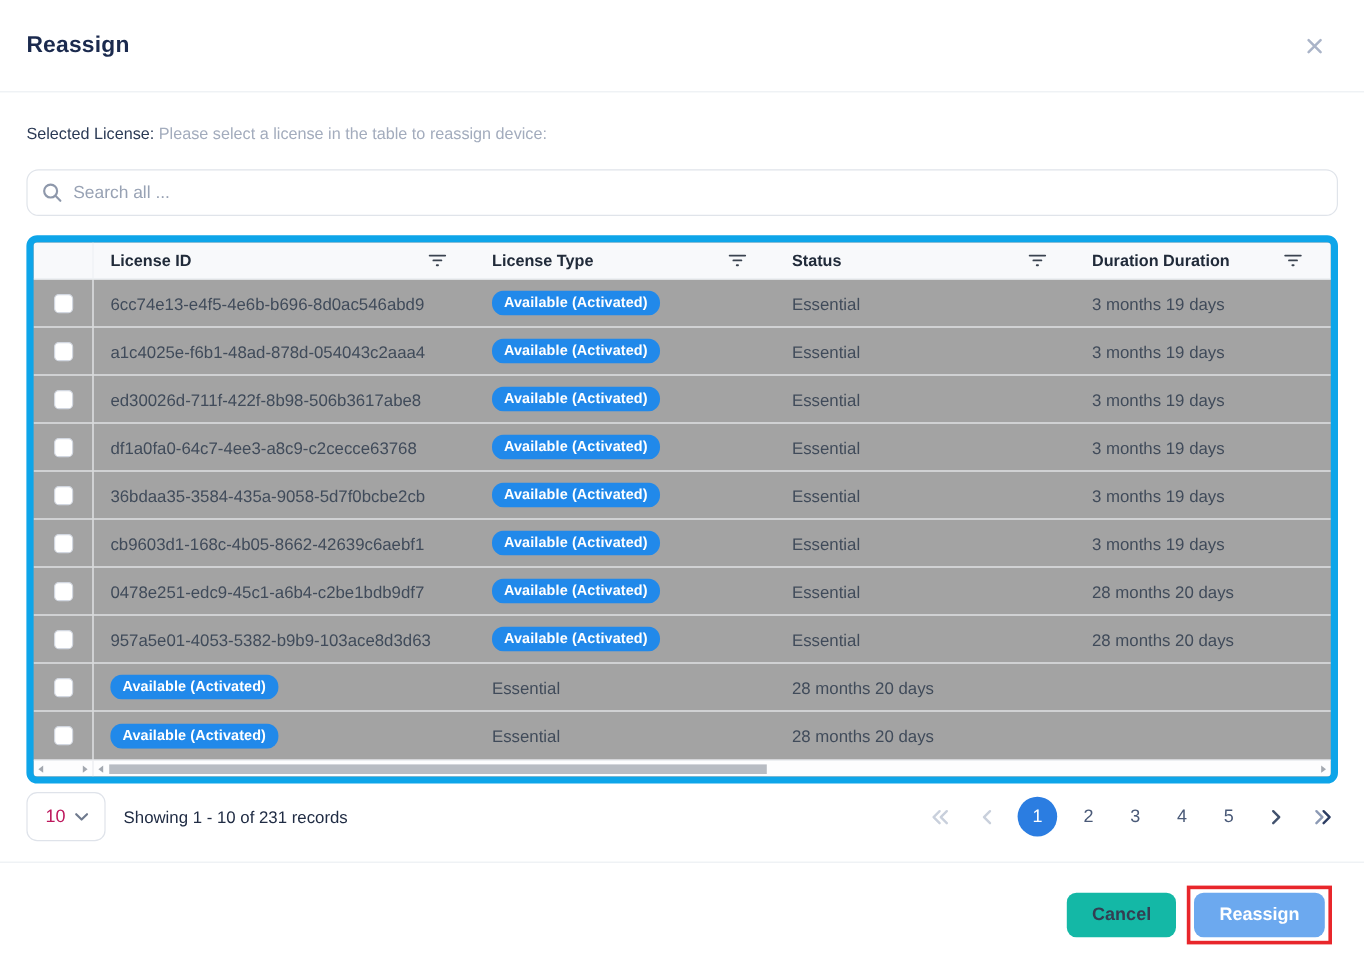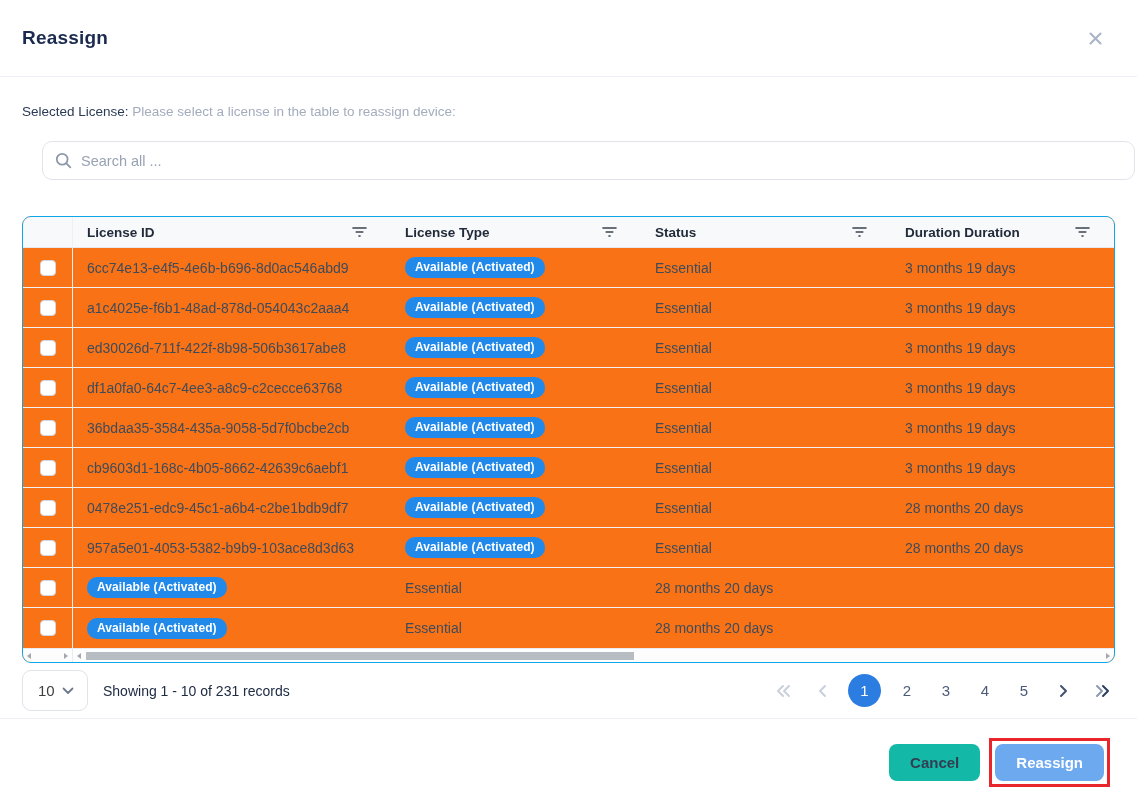--- a/index.html
+++ b/index.html
@@ -22,32 +22,31 @@
   
   .content { flex:1 1 auto; padding:0 22px; }
   .selected-line { margin-top:27px; font-size:13.5px; }
   .selected-label { color:#2b3a55; }
   .selected-hint { color:#a3acbd; margin-left:0; }
   .search-box {
     margin-top:22px; height:39px; width:100%;
     border:1px solid #e0e4ea; border-radius:10px;
     display:flex; align-items:center; padding:0 12px;
     background:#fff;
-    margin-left:20px;
   }
   .search-box input {
     border:none; outline:none; flex:1; margin-left:9px;
     font-size:14.5px; font-family:inherit; color:#3d4654;
   }
   .search-box input::placeholder { color:#98a2b4; }
   
   .table-wrap {
-    margin-top:36px;
-    border:1px solid #0ea5e9; border-radius:9px;
-    overflow:hidden; background:#f97316;
+    margin-top:16px;
+    border:6px solid #0ea5e9; border-radius:9px;
+    overflow:hidden; background:#a3a3a3;
   }
   .trow {
     display:grid;
     grid-template-columns:50px 318px 250px 250px 1fr;
     align-items:center;
   }
   .thead {
     height:31px; background:#f8f9fb;
     border-bottom:1px solid #e6e9ed;
   }
@@ -84,21 +83,21 @@
   .tri-r { width:0; height:0; border-top:3.5px solid transparent; border-bottom:3.5px solid transparent; border-left:4.5px solid #a3a8b0; }
   .hs-thumb { height:8px; width:548px; background:#b8bcc3; margin-left:5px; cursor:pointer; }
   .hs-track-rest { flex:1; }
   
   .pagination-bar { margin-top:7px; height:41px; display:flex; align-items:center; }
   .page-size {
     width:66px; height:41px; border:1px solid #dfe3ea; border-radius:9px;
     display:flex; align-items:center; justify-content:space-between;
     padding:0 13px 0 15px; cursor:pointer; background:#fff;
   }
-  .page-size-value { font-size:15px; color:#404040; }
+  .page-size-value { font-size:15px; color:#be185d; }
   .records-summary { margin-left:15px; font-size:14px; color:#202c44; }
   .pager { margin-left:auto; display:flex; align-items:center; gap:13px; }
   .pg-item {
     width:26px; height:33px; background:none; border:none; cursor:pointer;
     display:flex; align-items:center; justify-content:center;
     font-family:inherit; font-size:15px; color:#4a5a78;
   }
   .pg-num.active {
     width:33px; height:33px; border-radius:50%;
     background:var(--active-page-blue,#2b7de1); color:#fff;

